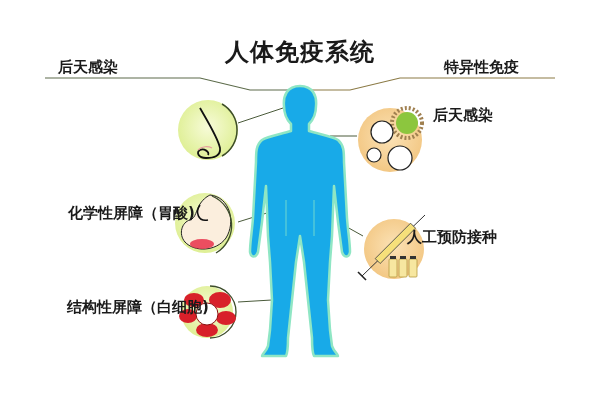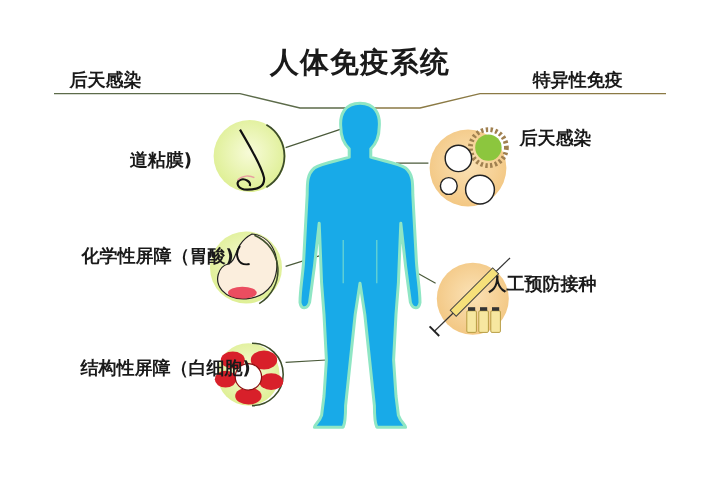--- a/index.html
+++ b/index.html
@@ -110,18 +110,17 @@
     </g>
     <g fill="#333">
       <rect x="390" y="256" width="6" height="3"></rect>
       <rect x="400" y="256" width="6" height="3"></rect>
       <rect x="410" y="256" width="6" height="3"></rect>
     </g>
   </g>
 </svg>
 
 <div class="abs label label-right" style="left:60px; top:122px; width:100px;">
-  <div>道粘膜)</div>
 </div>
 <div class="abs label" style="left:68px; top:202px;">化学性屏障（胃酸)</div>
 <div class="abs label" style="left:67px; top:296px;">结构性屏障（白细胞)</div>
 <div class="abs label" style="left:433px; top:104px;">后天感染</div>
 <div class="abs label" style="left:407px; top:226px;">人工预防接种</div>
 
 </body></html>

